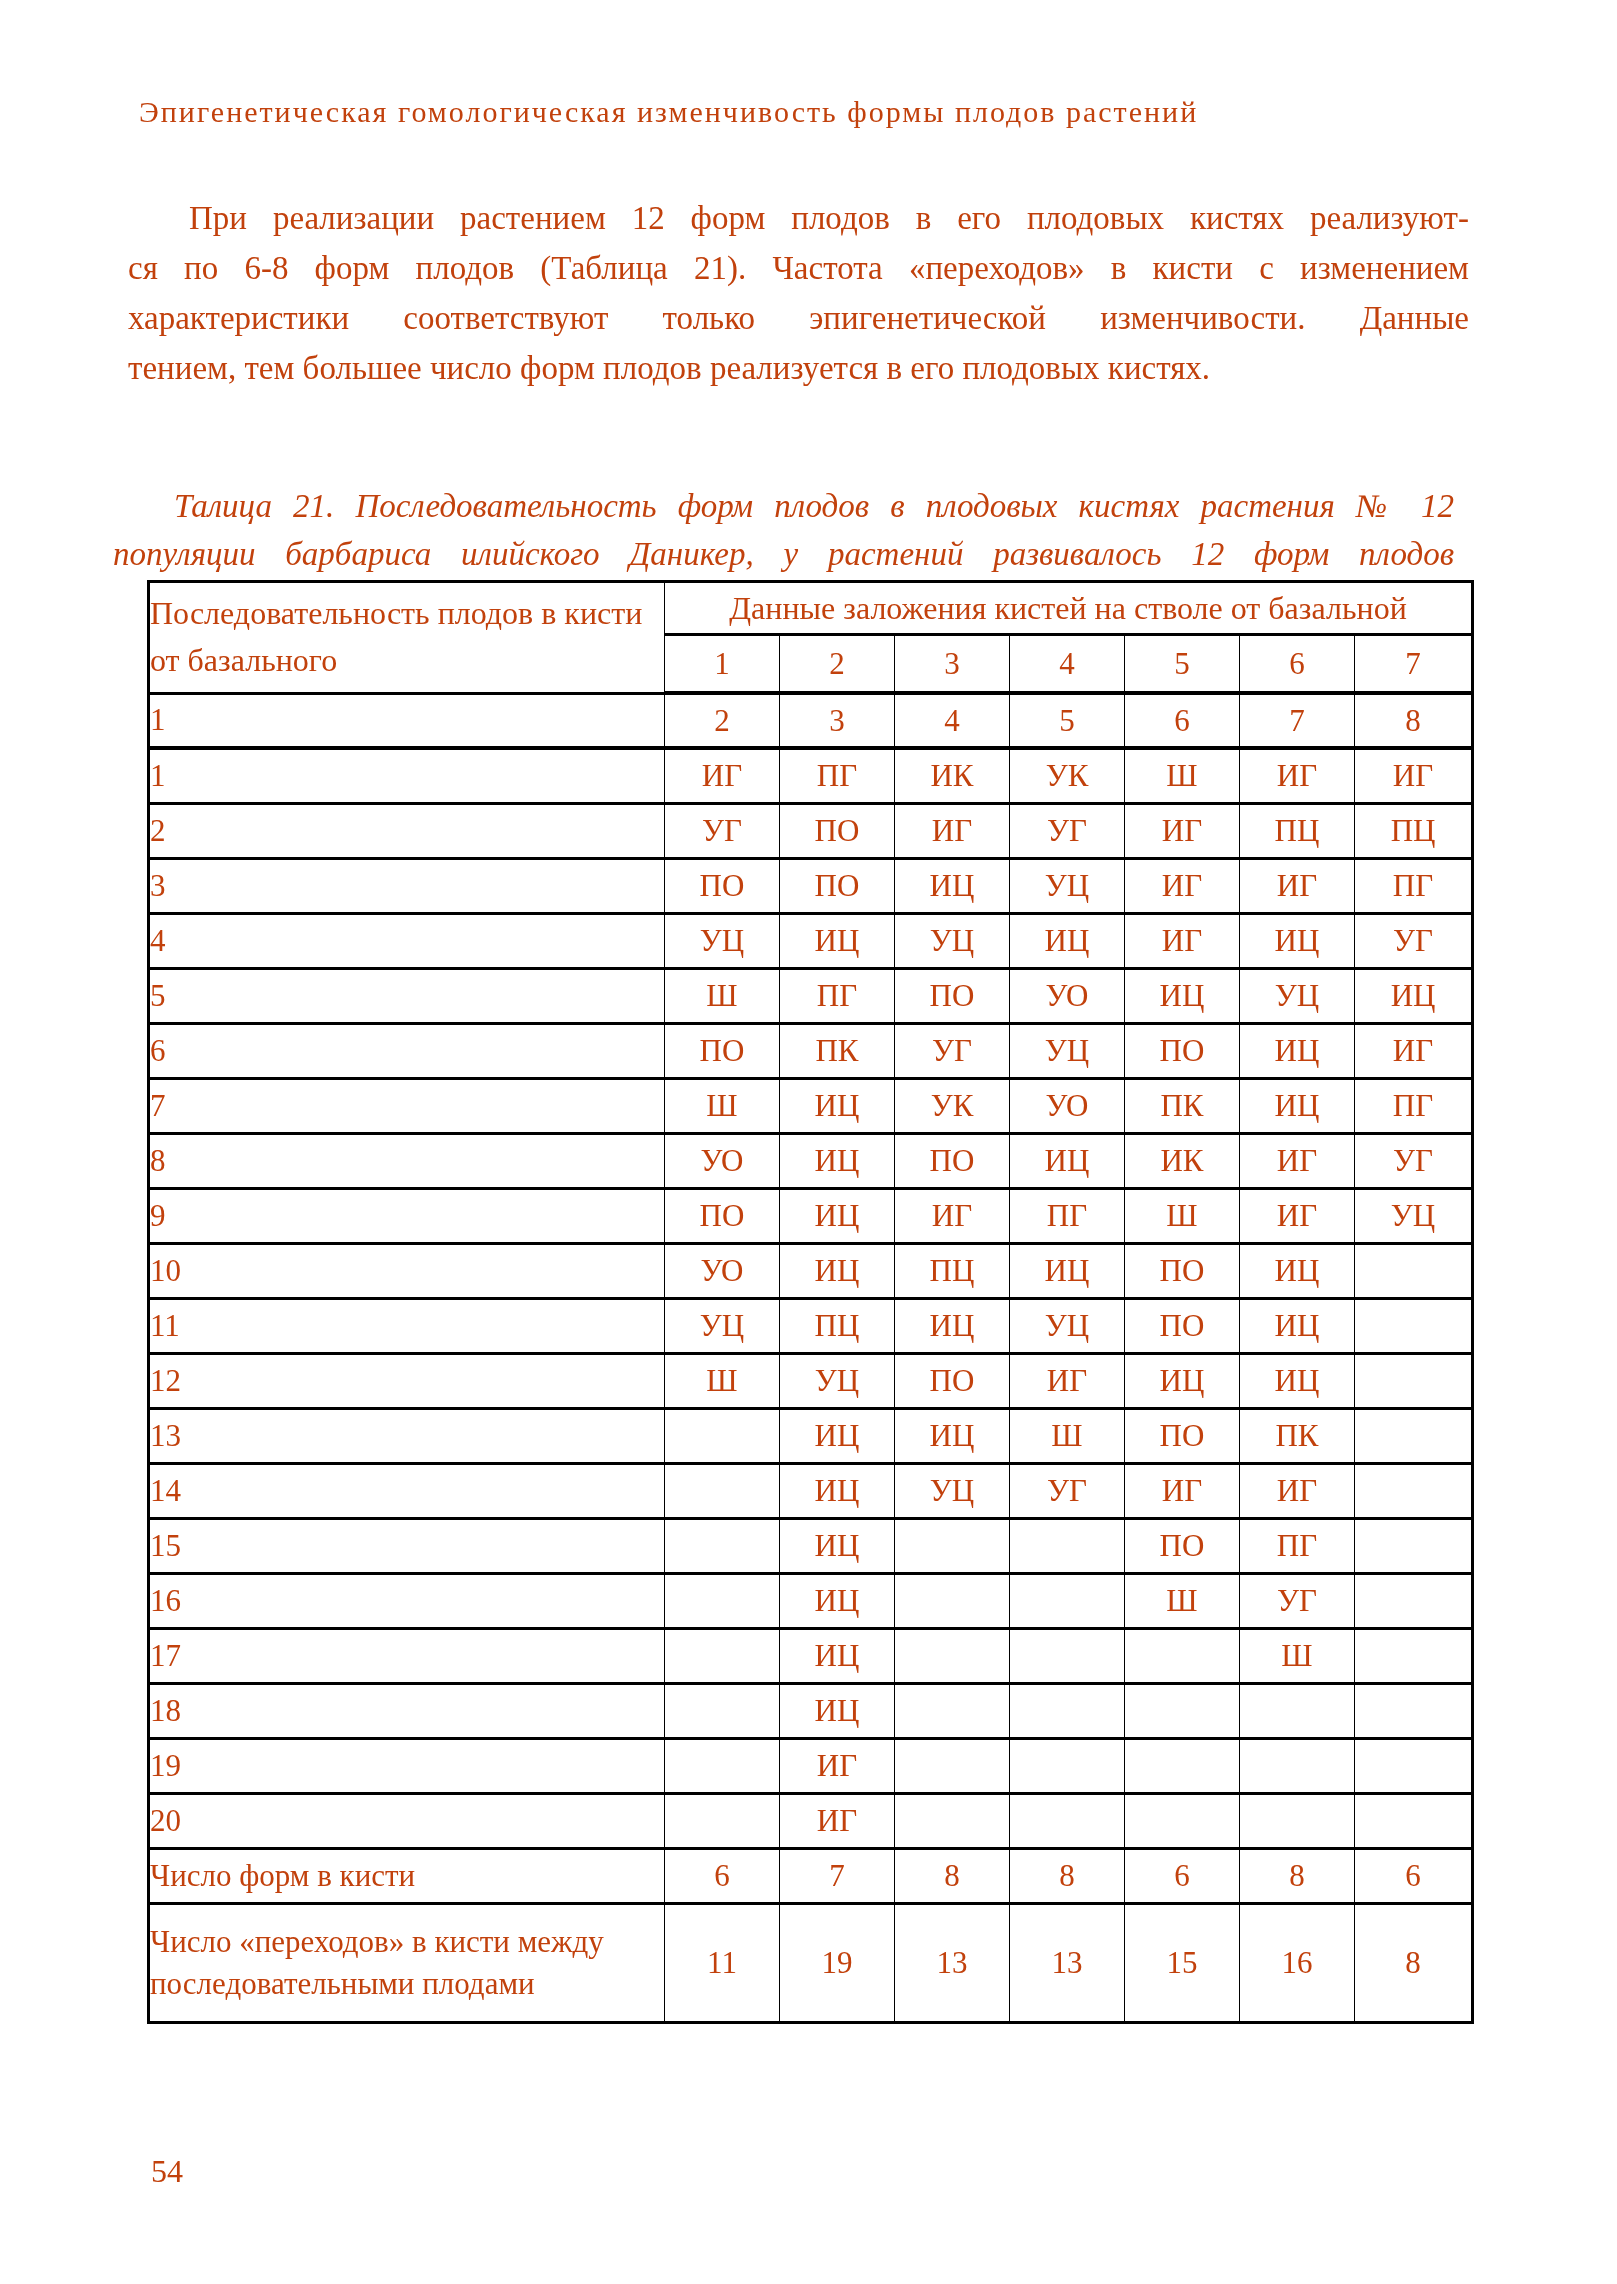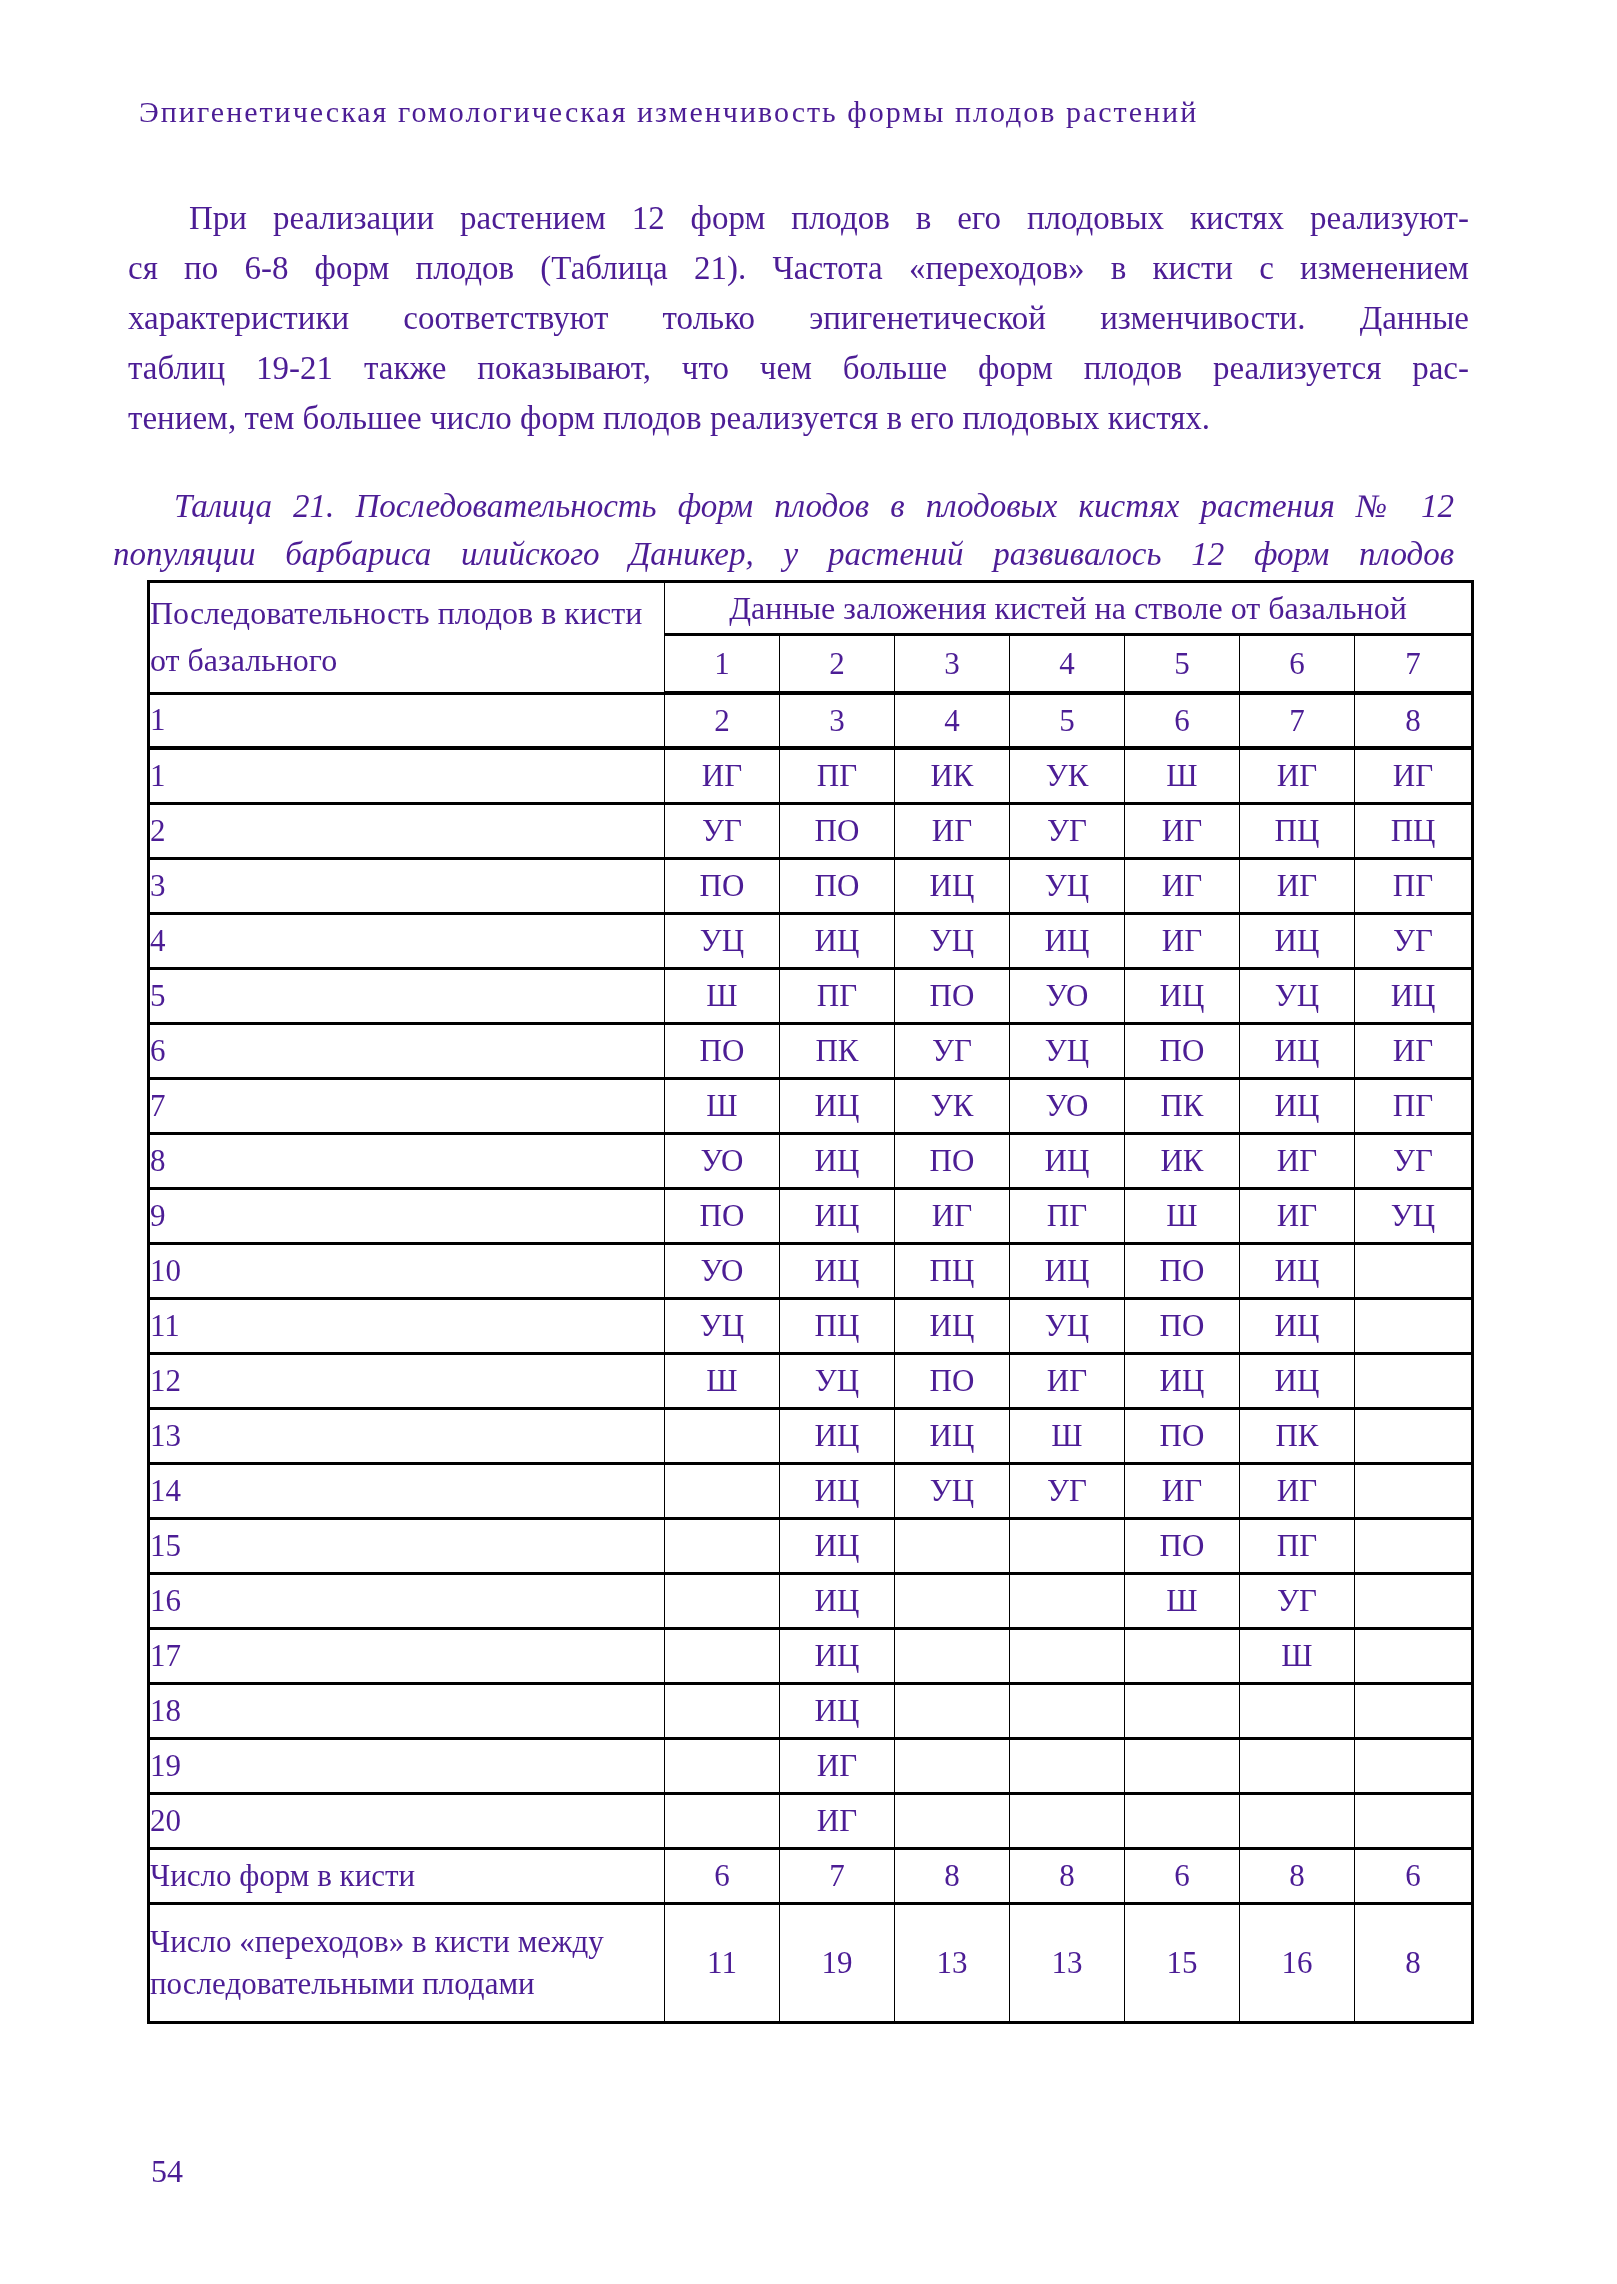--- a/index.html
+++ b/index.html
@@ -1,20 +1,20 @@
 <!DOCTYPE html>
 <html style="font-size:13px"><head>
 <meta charset="utf-8">
 <style>
   html,body { margin:0; padding:0; background:#777; }
   .page {
     position:relative;
     width:1618px; height:2284px;
     background:#ffffff;
-    color:#4c1d95;
+    color:#c2410c;
     font-family:"Liberation Serif","DejaVu Serif",serif;
     overflow:hidden;
     margin:0 auto;
   }
   .running-header {
     position:absolute; left:139px; top:95px;
     font-size:30px; letter-spacing:2px; white-space:nowrap;
   }
   .paragraph {
     position:absolute; left:113px; top:193px; width:1341px;
@@ -65,21 +65,20 @@
 <body>
 
 <div class="page">
 
   <div class="running-header">Эпигенетическая гомологическая изменчивость формы плодов растений</div>
 
   <div class="paragraph">
       <div class="pline first">При реализации растением 12 форм плодов в его плодовых кистях реализуют-</div>
       <div class="pline">ся по 6-8 форм плодов (Таблица 21). Частота «переходов» в кисти с изменением</div>
       <div class="pline">характеристики соответствуют только эпигенетической изменчивости. Данные</div>
-      <div class="pline">таблиц 19-21 также показывают, что чем больше форм плодов реализуется рас-</div>
       <div class="pline last">тением, тем большее число форм плодов реализуется в его плодовых кистях.</div>
     </div>
 
   <div class="caption">
       <div class="cline first">Талица 21. Последовательность форм плодов в плодовых кистях растения № 12</div>
       <div class="cline">популяции барбариса илийского Даникер, у растений развивалось 12 форм плодов</div>
     </div>
 
   <table class="data-table">
     <colgroup>

